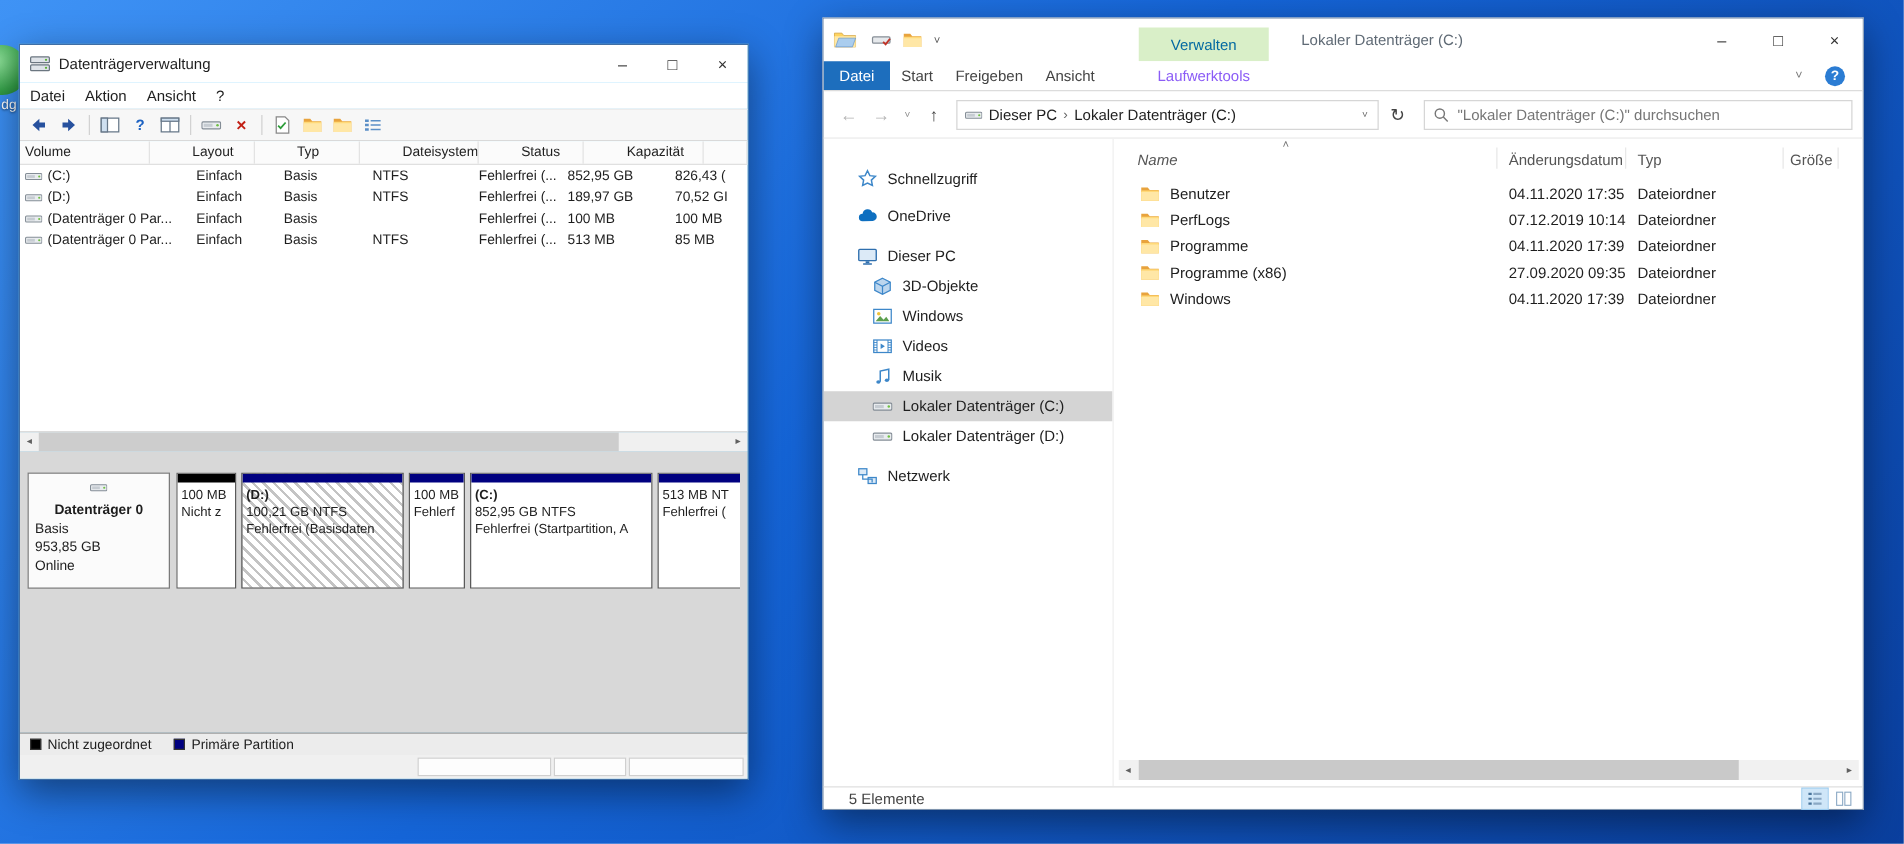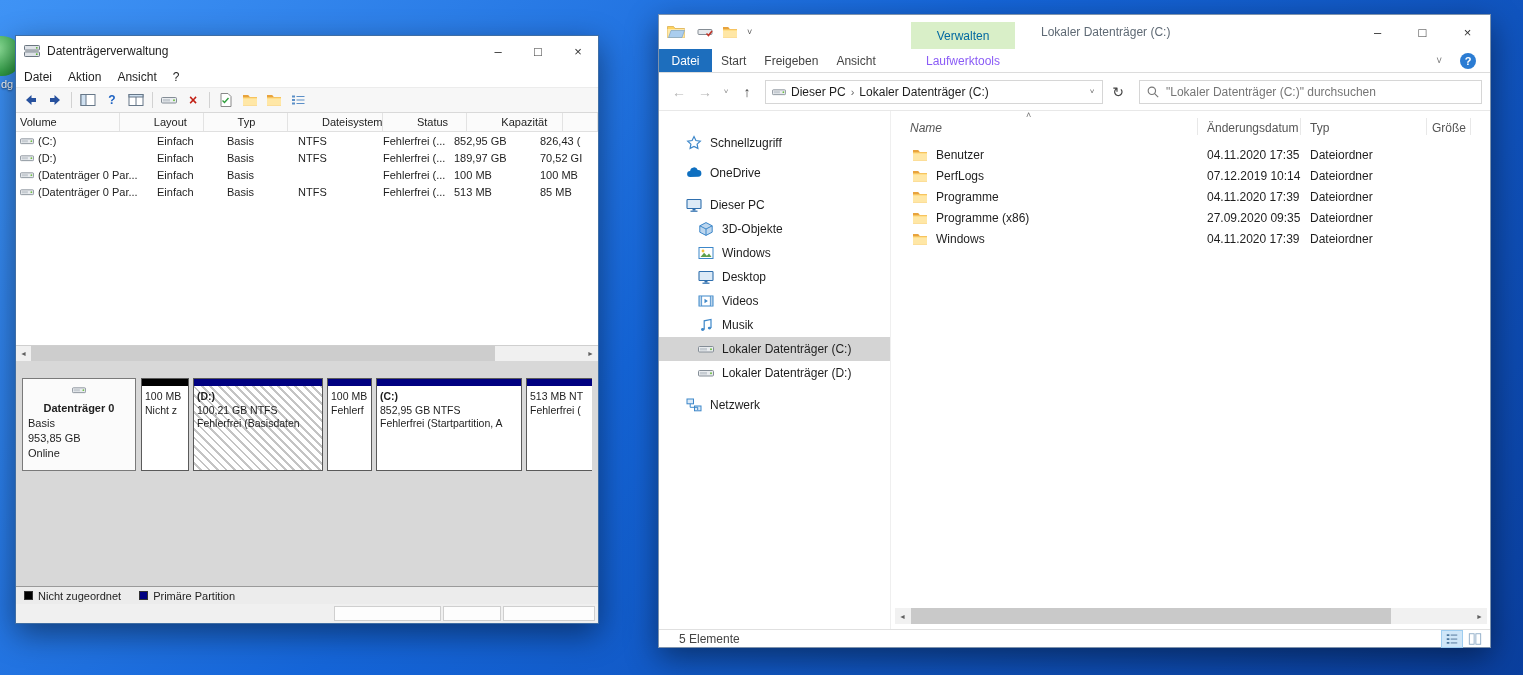--- a/index.html
+++ b/index.html
@@ -545,26 +545,20 @@
         <span>3D-Objekte</span>
       </div>
       <div class="sb-item child">
         <svg class="i16">
             <use href="#i-pic"></use>
           </svg>
         <span>Windows</span>
       </div>
       <div class="sb-item child">
         <svg class="i16">
-            <use href="#i-pc"></use>
-          </svg>
-        <span>Desktop</span>
-      </div>
-      <div class="sb-item child">
-        <svg class="i16">
             <use href="#i-film"></use>
           </svg>
         <span>Videos</span>
       </div>
       <div class="sb-item child">
         <svg class="i16">
             <use href="#i-music"></use>
           </svg>
         <span>Musik</span>
       </div>

